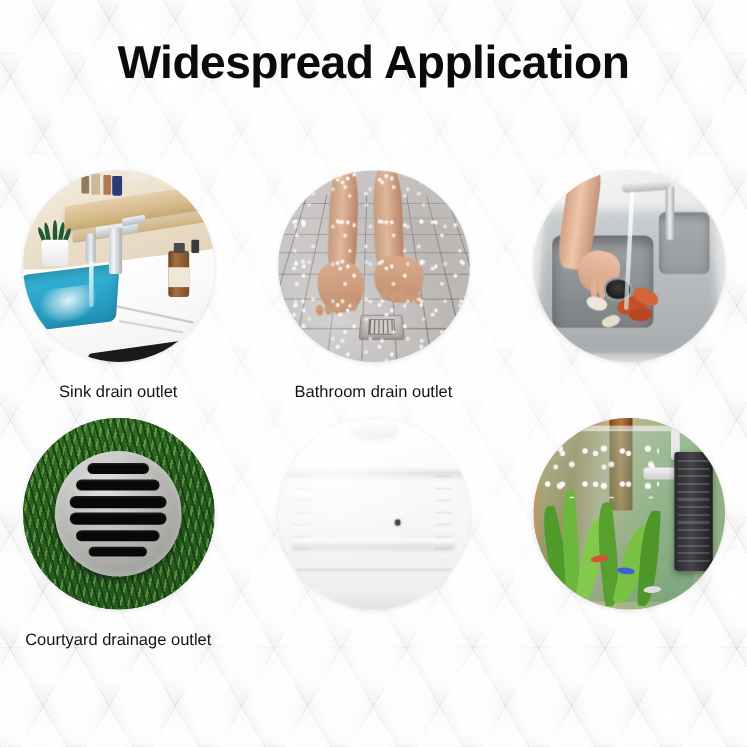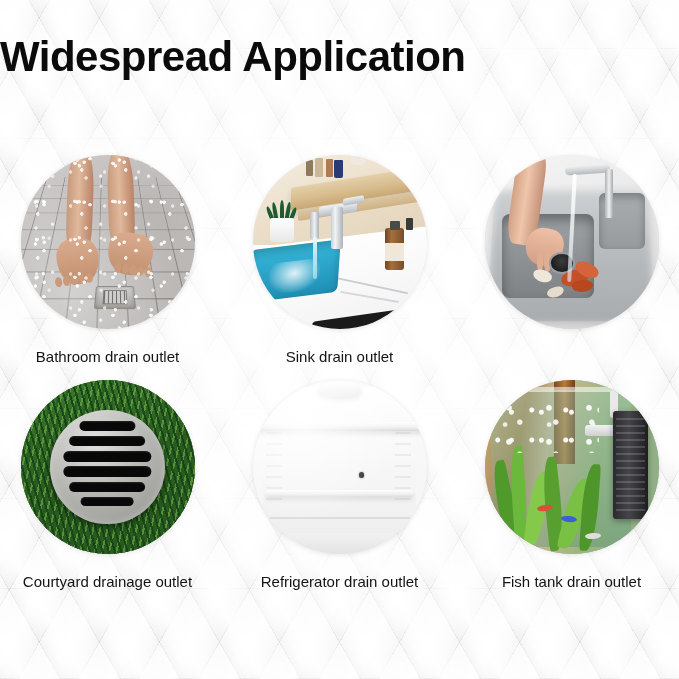--- a/index.html
+++ b/index.html
@@ -62,21 +62,21 @@
     background:
       radial-gradient(ellipse at 50% 42%, rgba(255,255,255,0.85) 0%, rgba(255,255,255,0.35) 45%, rgba(255,255,255,0.0) 75%);
     pointer-events: none;
   }
 
   
   .header {
     position: absolute;
     top: 0; left: 0; right: 0;
     z-index: 3;
-    text-align: left;
+    text-align: center;
   }
   .title {
     margin: 0;
     padding-top: 32px;
     font-size: 42px;
     line-height: 50px;
     font-weight: bold;
     letter-spacing: -0.5px;
     color: #0b0b0b;
     font-family: "Liberation Sans", sans-serif;
@@ -403,52 +403,20 @@
   <div class="header">
     <h1 class="title">Widespread Application</h1>
   </div>
 
   <div class="grid">
 
     <div class="row row-1">
 
       <div class="cell">
         <div class="photo">
-          <div class="scene s2">
-            <div class="tiles"></div>
-            <div class="tiletone"></div>
-            <div class="leg leg-l"></div>
-            <div class="leg leg-r"></div>
-            <div class="foot foot-l"></div>
-            <div class="foot foot-r"></div>
-            <div class="toes toes-l">
-              <i></i>
-                <i></i>
-                <i></i>
-                <i></i>
-                <i></i>
-            </div>
-            <div class="toes toes-r">
-              <i></i>
-                <i></i>
-                <i></i>
-                <i></i>
-                <i></i>
-            </div>
-            <div class="drain">
-              <div class="grate"></div>
-            </div>
-            <div class="spray"></div>
-          </div>
-        </div>
-        <div class="caption">Bathroom drain outlet</div>
-      </div>
-
-      <div class="cell">
-        <div class="photo">
           <div class="scene s1">
             <div class="wall"></div>
             <div class="shelf"></div>
             <div class="shelf2"></div>
             <div class="btl btl-a"></div>
             <div class="btl btl-b"></div>
             <div class="btl btl-c"></div>
             <div class="btl btl-d"></div>
             <div class="btl btl-e"></div>
             <div class="counter"></div>
@@ -472,20 +440,52 @@
             <div class="pot"></div>
             <div class="soap">
               <div class="soap-label"></div>
             </div>
             <div class="soap-neck"></div>
             <div class="soap-pump"></div>
             <div class="dark-edge"></div>
           </div>
         </div>
         <div class="caption">Sink drain outlet</div>
+      </div>
+
+      <div class="cell">
+        <div class="photo">
+          <div class="scene s2">
+            <div class="tiles"></div>
+            <div class="tiletone"></div>
+            <div class="leg leg-l"></div>
+            <div class="leg leg-r"></div>
+            <div class="foot foot-l"></div>
+            <div class="foot foot-r"></div>
+            <div class="toes toes-l">
+              <i></i>
+                <i></i>
+                <i></i>
+                <i></i>
+                <i></i>
+            </div>
+            <div class="toes toes-r">
+              <i></i>
+                <i></i>
+                <i></i>
+                <i></i>
+                <i></i>
+            </div>
+            <div class="drain">
+              <div class="grate"></div>
+            </div>
+            <div class="spray"></div>
+          </div>
+        </div>
+        <div class="caption">Bathroom drain outlet</div>
       </div>
 
       <div class="cell">
         <div class="photo">
           <div class="scene s3">
             <div class="counter"></div>
             <div class="sink"></div>
             <div class="bowl-side"></div>
             <div class="bowl-main"></div>
             <div class="faucet"></div>
@@ -538,21 +538,20 @@
             <div class="rail rail-l"></div>
             <div class="rail rail-r"></div>
             <div class="shelf-top"></div>
             <div class="shelf-bot"></div>
             <div class="drain-hole"></div>
             <div class="line"></div>
             <div class="drawer"></div>
             <div class="gleam"></div>
           </div>
         </div>
-        <div class="caption">Refrigerator drain outlet</div>
       </div>
 
       <div class="cell">
         <div class="photo">
           <div class="scene s6">
             <div class="room"></div>
             <div class="woodpost"></div>
             <div class="tankwater"></div>
             <div class="glassedge"></div>
             <div class="plant p1"></div>
@@ -565,19 +564,18 @@
             <div class="fish f2"></div>
             <div class="fish f3"></div>
             <div class="bubbles"></div>
             <div class="nozzle"></div>
             <div class="pipe"></div>
             <div class="filter">
               <div class="vent"></div>
             </div>
           </div>
         </div>
-        <div class="caption">Fish tank drain outlet</div>
       </div>
 
     </div>
 
   </div>
 </div>
 
 </body></html>

